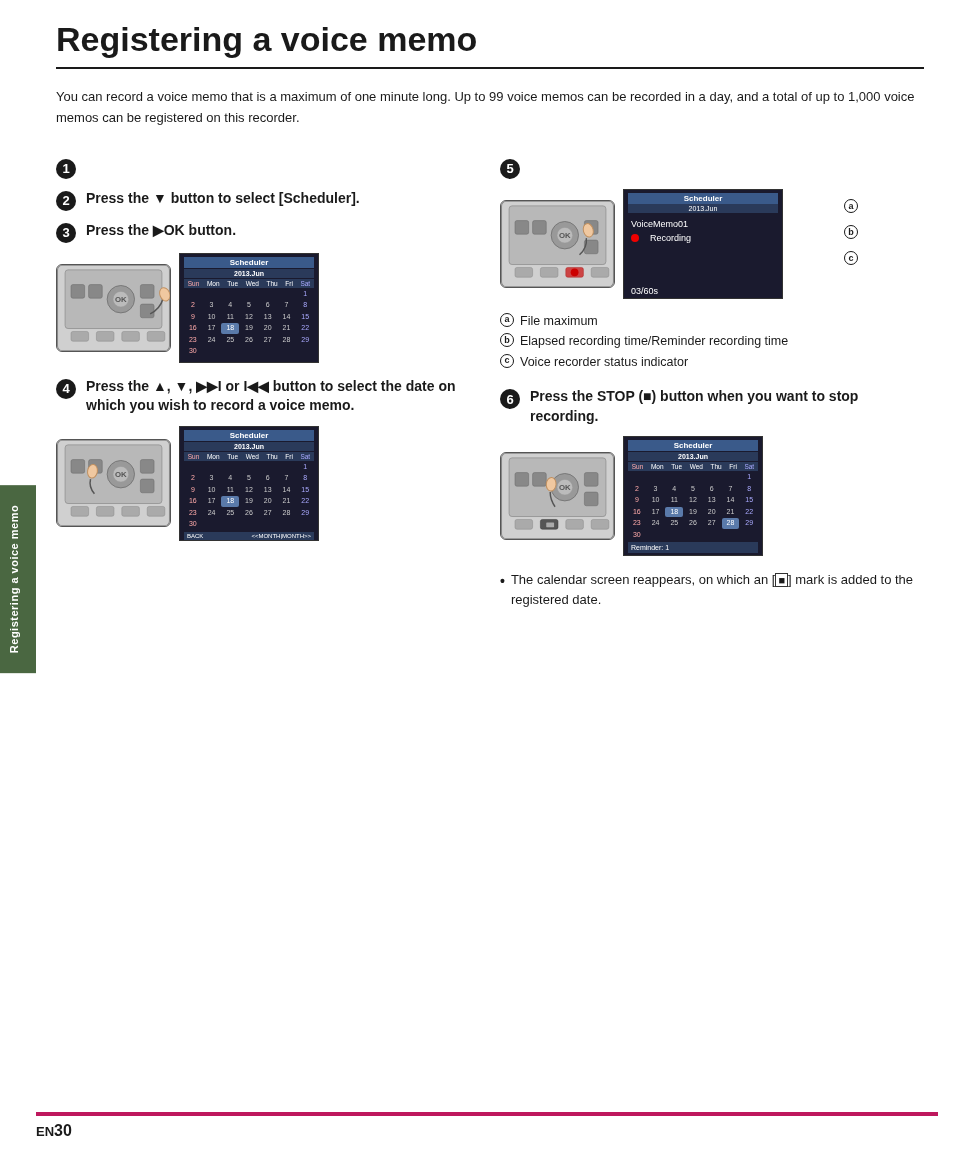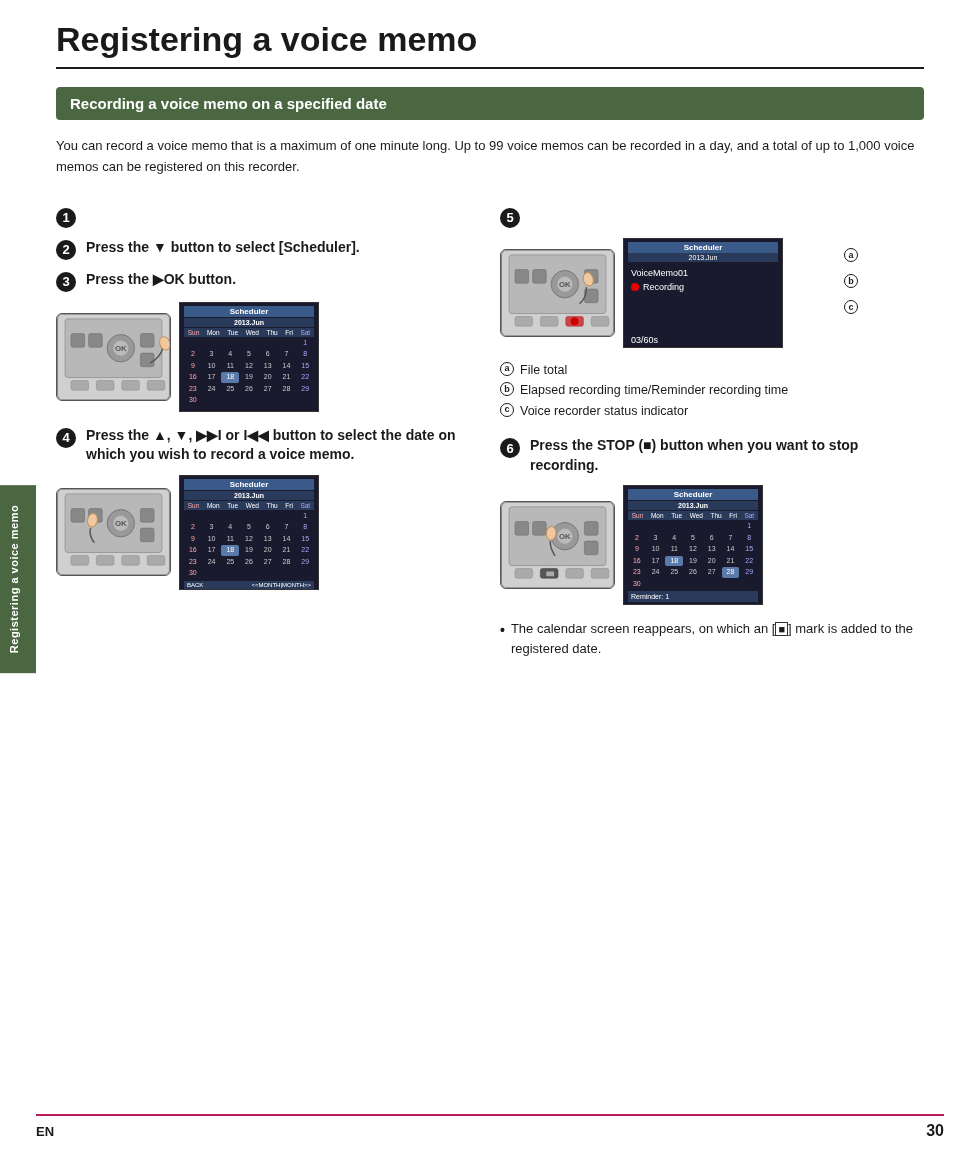--- a/index.html
+++ b/index.html
@@ -227,21 +227,21 @@
 
     .rec-filename {
       font-size: 9px;
       color: #fff;
       padding: 2px 3px;
     }
 
     .rec-status {
       display: flex;
       align-items: center;
-      gap: 4px;
+      gap: 11px;
       padding: 2px 3px;
     }
 
     .rec-dot {
       width: 8px;
       height: 8px;
       background: #e00;
       border-radius: 50%;
     }
 
@@ -324,21 +324,20 @@
   <div class="sidebar">
     <div class="sidebar-tab">Registering a voice memo</div>
   </div>
 
   <div class="main-content">
 
     
     <h1 class="page-title">Registering a voice memo</h1>
 
     
-    <div class="section-header">Recording a voice memo on a specified date</div>
 
     
     <p class="intro-text">You can record a voice memo that is a maximum of one minute long. Up to 99 voice memos can be recorded in a day, and a total of up to 1,000 voice memos can be registered on this recorder.</p>
 
     
     <div class="two-col">
 
       <div class="col-left">
 
         <div class="step step-container">
@@ -571,21 +570,21 @@
               <div style="display:flex; align-items:center; gap:3px;">
                 <div class="marker-circle">c</div>
               </div>
             </div>
           </div>
         </div>
 
         <div class="label-list">
           <div class="label-item">
             <div class="marker-circle">a</div>
-            <span>File total</span>
+            <span>File maximum</span>
           </div>
           <div class="label-item">
             <div class="marker-circle">b</div>
             <span>Elapsed recording time/Reminder recording time</span>
           </div>
           <div class="label-item">
             <div class="marker-circle">c</div>
             <span>Voice recorder status indicator</span>
           </div>
         </div>
@@ -679,16 +678,16 @@
         </div>
 
       </div>
 
     </div>
 
   </div>
 
 </div>
 
-<div style="position:absolute; bottom:18px; left:36px; right:10px; display:flex; justify-content:space-between; align-items:center; border-top:2px solid #be185d; padding-top:6px;">
+<div style="position:absolute; bottom:18px; left:36px; right:16px; display:flex; align-items:center; border-top:4px solid #be185d; padding-top:6px;">
   <span style="font-size:13px; font-weight:bold;">EN</span>
   <span style="font-size:16px; font-weight:bold;">30</span>
 </div>
 
 </body></html>

